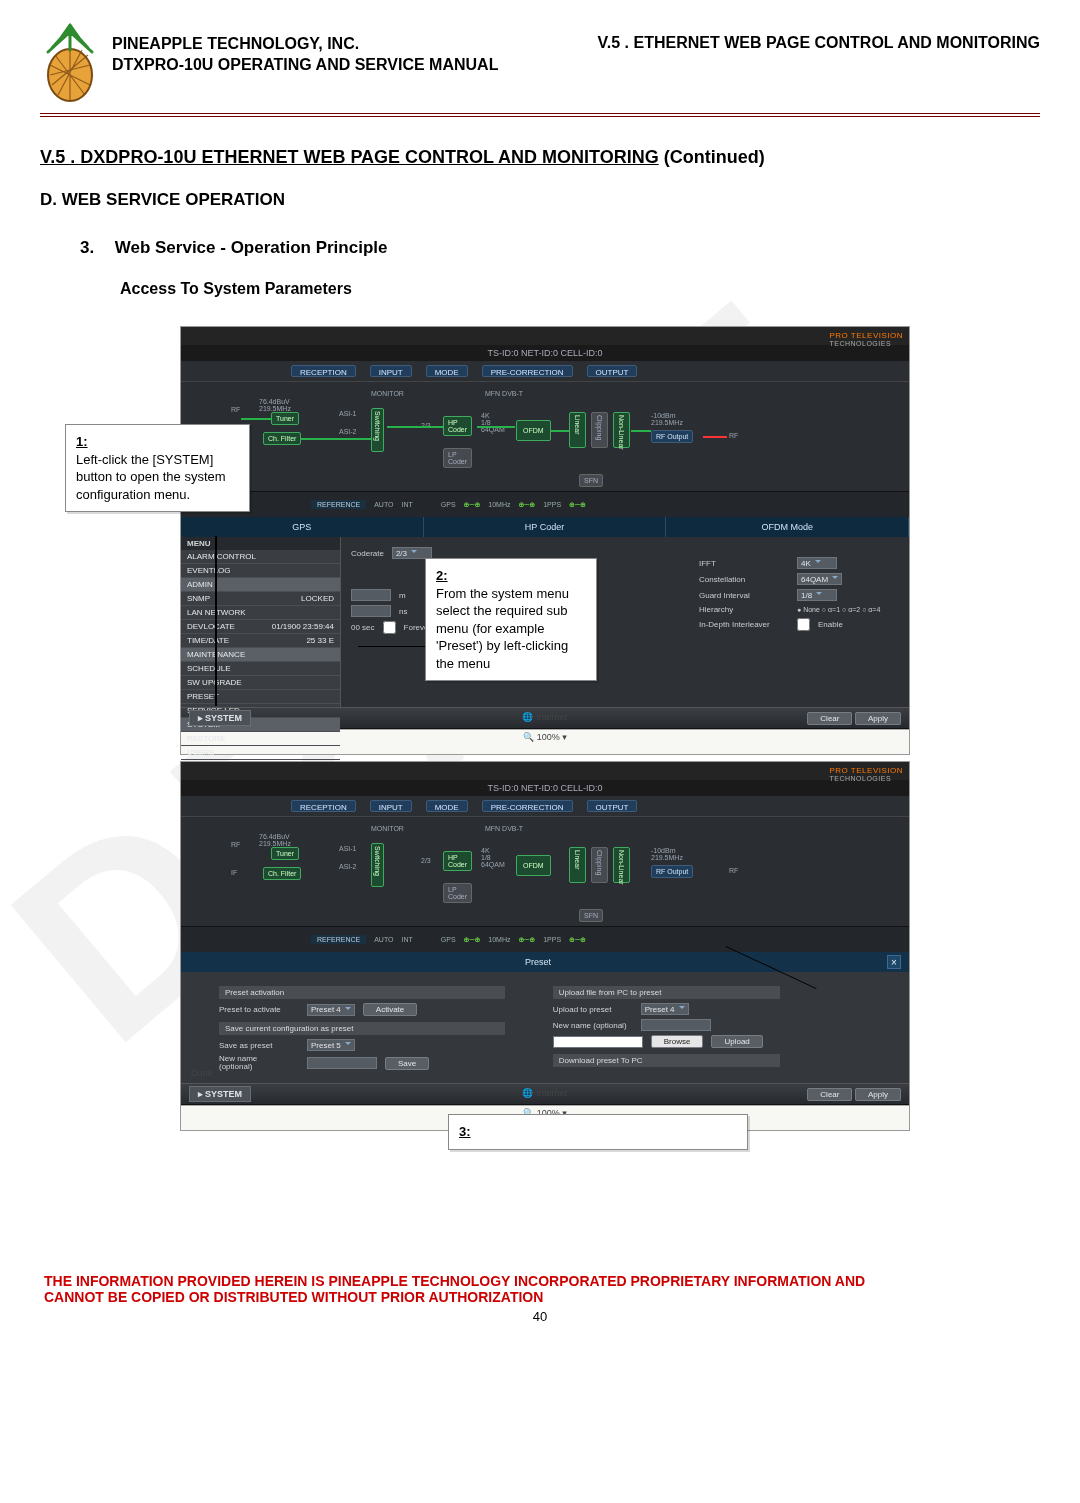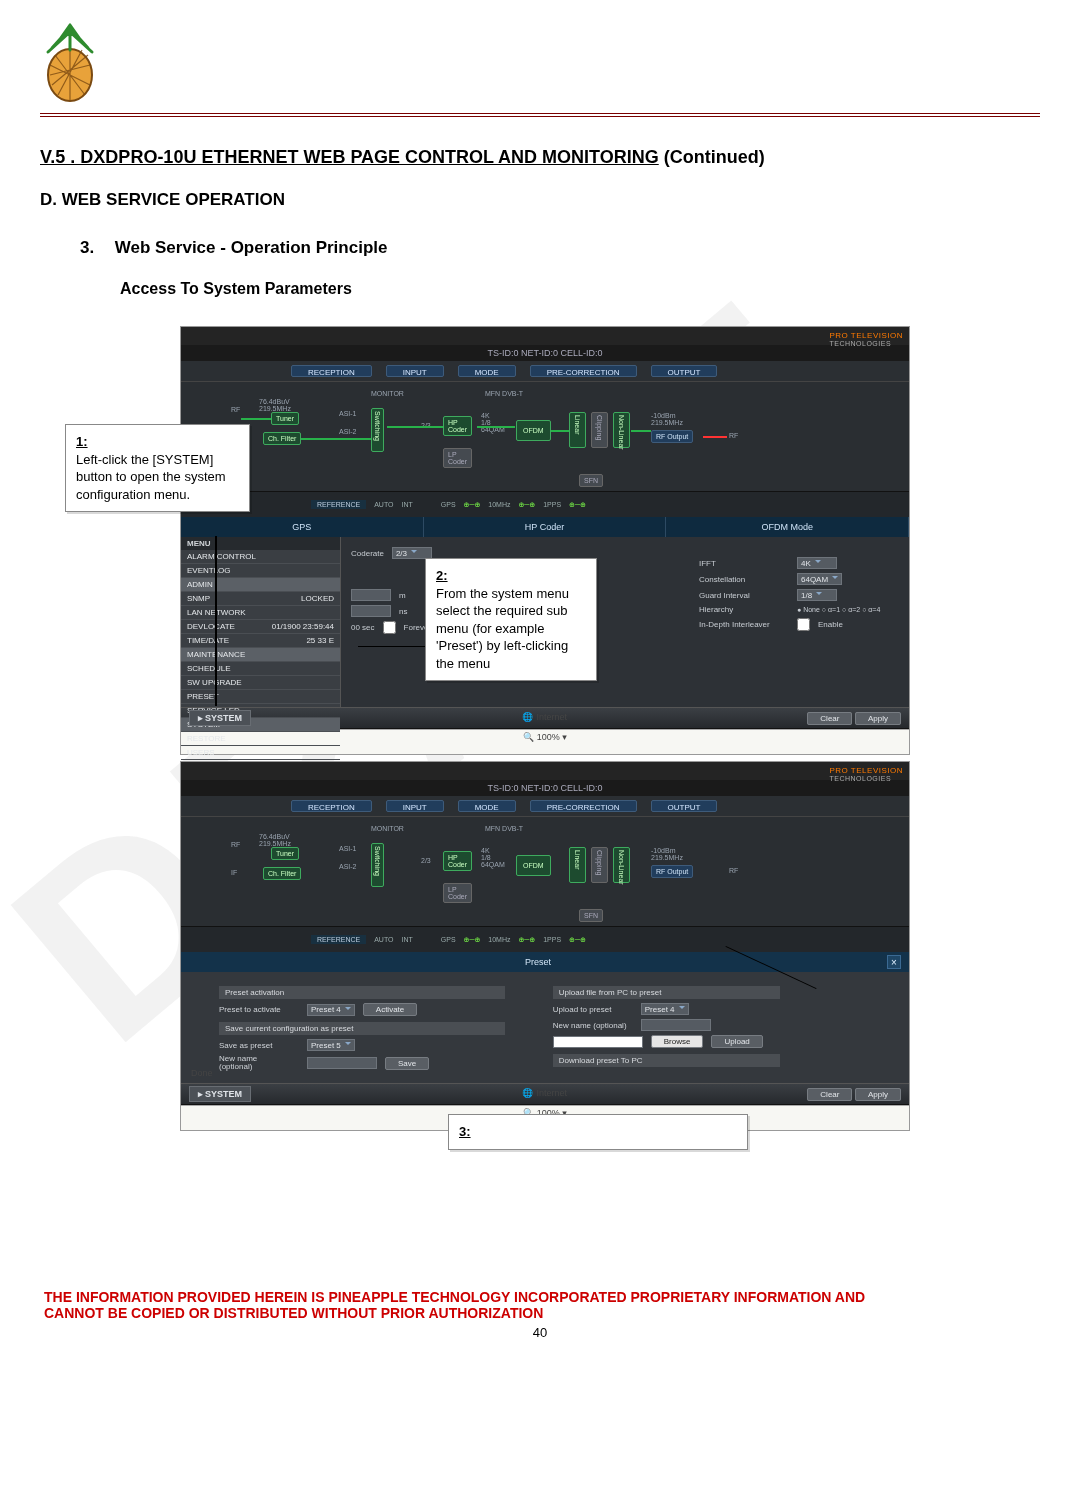--- a/index.html
+++ b/index.html
@@ -79,21 +79,21 @@
     position:absolute; right:6px; top:4px;
     font-size:8px; color:#ff7a00; letter-spacing:0.5px;
     white-space:nowrap;
   }
   .ss-brand .sub { color:#aaa; font-size:7px; display:block; }
   .ss-tabs {
     display:flex; gap:14px; padding: 4px 110px; height:20px;
     background:#2b2f33;
   }
   .ss-tab {
-    background:#213d5c; color:#d4e6ff; padding:2px 16px;
+    background:#213d5c; color:#d4e6ff; padding:2px 8px;
     font-size:8px; border:1px solid #3e5b7a; border-radius:2px;
   }
   .ss-signal {
     height: 110px; background:#2a2e32;
     position:relative; border-top:1px solid #444;
   }
   .sig-box {
     position:absolute; font-size:7px; color:#caffc2;
     border:1px solid #3eab5e; background:#1d4b2f;
     padding:2px 4px; border-radius:2px;
@@ -179,21 +179,21 @@
     border:1px solid #3b6a93;
   }
   .preset-body { display:flex; background:#34383d; }
   .preset-col { padding:8px 10px; font-size:8px; color:#cfd3d8;margin-left:28px; }
   .preset-sec-hdr { background:#4a4e53; padding:2px 6px; margin:6px 0 4px; font-size:8px; color:#d8dbdf; }
   .preset-col.left { width:42%; }
   .preset-col.mid { width:34%; }
   .preset-col.right { flex:1; }
 
   .footer {
-    margin-top: 28px;
+    margin-top: 12px;
     color:#cc0000; font-weight:bold; font-size:14px; text-align:left;
     padding: 0 4px;
   }
   .pagenum { text-align:center; font-size:13px; margin-top:4px; color:#000; }
 
   
   .fig-rel { position:relative; }
 </style>
 </head>
 <body>
@@ -202,20 +202,27 @@
 
 <div class="page">
 
   <div class="header">
     <div class="logo">
       <svg viewBox="0 0 60 85">
         <ellipse cx="30" cy="55" rx="22" ry="26" fill="#e8a23a" stroke="#7a4a12" stroke-width="2"></ellipse>
         <path d="M10 45 L50 65 M10 55 L50 45 M12 65 L48 35 M18 75 L42 30 M30 30 L30 80 M15 35 L45 75" stroke="#7a4a12" stroke-width="1.2" fill="none" opacity=".8"></path>
         <path d="M30 5 L30 30 M30 5 L18 22 M30 5 L42 22 M30 8 L12 28 M30 8 L48 28 M30 12 L8 32 M30 12 L52 32" stroke="#2e8b2e" stroke-width="3" fill="none" stroke-linecap="round"></path>
       </svg>
+    </div>
+    <div class="header-text">
+      <div class="h-left">
+        <div>PINEAPPLE TECHNOLOGY, INC.</div>
+        <div>DTXPRO-10U OPERATING AND SERVICE MANUAL</div>
+      </div>
+      <div class="h-right">V.5 . ETHERNET WEB PAGE CONTROL AND MONITORING</div>
     </div>
   </div>
 
   <div class="section-title">
     <span class="u">V.5 . DXDPRO-10U ETHERNET WEB PAGE CONTROL AND MONITORING</span>
     <span>(Continued)</span>
   </div>
   <div class="sub-d">D.  WEB SERVICE OPERATION</div>
   <div class="sub-3">
     <span class="num">3.</span>

